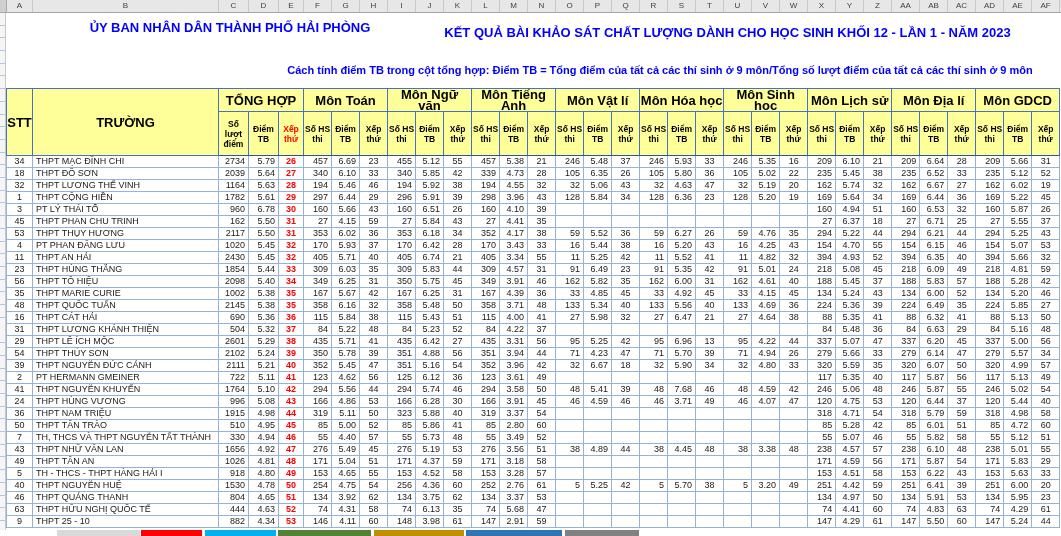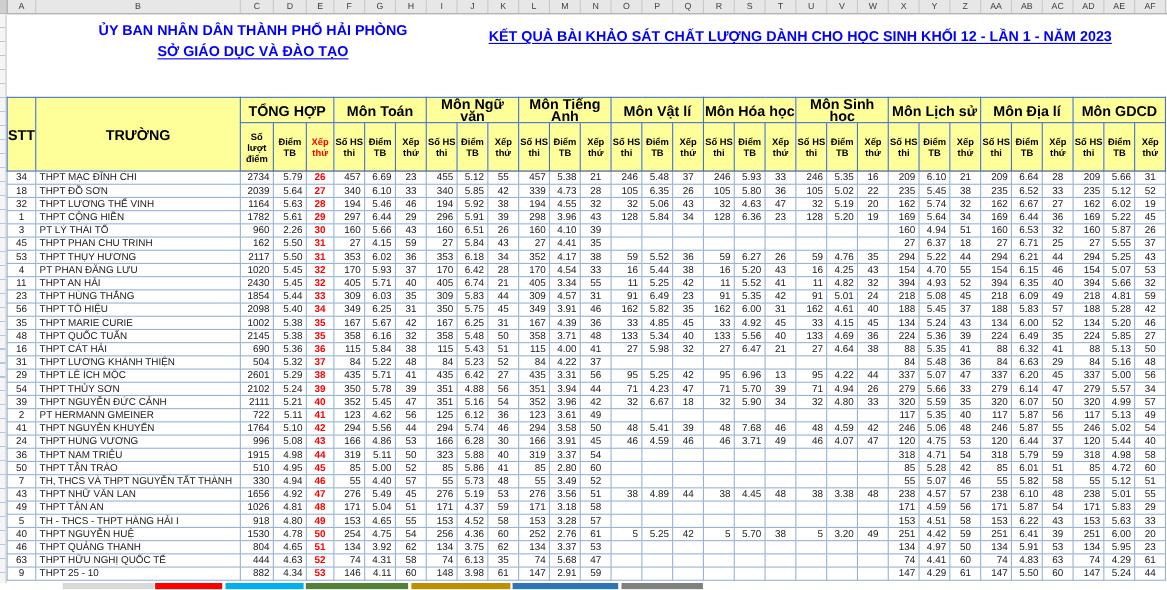--- a/index.html
+++ b/index.html
@@ -14,21 +14,21 @@
            border-right:1px solid #C9C9C9;box-sizing:border-box;flex:0 0 auto;overflow:hidden;}
 
   
   .row-gutter{position:absolute;left:0;top:13px;width:6px;height:517px;background:#F5F5F5;
               border-right:1px solid #C9C9C9;box-sizing:border-box;
               background-image:repeating-linear-gradient(to bottom,#F5F5F5 0,#F5F5F5 11.7px,#AFC7E8 11.7px,#AFC7E8 12.7px);}
 
   
   .org{position:absolute;left:55px;top:18px;width:350px;text-align:center;font-weight:bold;
        font-size:13px;line-height:19px;color:#0000FF;}
-  .u{text-decoration:underline;text-underline-offset:2px;}
+  .u{text-underline-offset:2px;}
   .main-title{position:absolute;left:420px;top:25px;width:615px;text-align:center;
               font-size:13px;font-weight:bold;color:#0000FF;}
   .formula-note{position:absolute;left:285px;top:64px;width:750px;text-align:center;
                 font-size:11px;font-weight:bold;color:#0000FF;}
 
   
   .grid{position:absolute;left:6px;top:88px;width:1053px;border-collapse:collapse;
         table-layout:fixed;background:#fff;border:1px solid #4472C4;}
   .grid th{background:#FFFF99;border:1px solid #4472C4;font-weight:bold;color:#000;
            padding:0;text-align:center;overflow:hidden;}
@@ -87,24 +87,24 @@
       <div class="colhead" style="width: 28px;">AC</div>
       <div class="colhead" style="width: 28px;">AD</div>
       <div class="colhead" style="width: 28px;">AE</div>
       <div class="colhead" style="width: 28px; text-align: center;">AF</div>
     </div>
 
   <div class="row-gutter"></div>
 
   <div class="org">
     <div>ỦY BAN NHÂN DÂN THÀNH PHỐ HẢI PHÒNG</div>
-    <div class="u">SỞ GIÁO DỤC VÀ ĐÀO TẠO</div>
   </div>
 
   <div class="main-title u">KẾT QUẢ BÀI KHẢO SÁT CHẤT LƯỢNG DÀNH CHO HỌC SINH KHỐI 12 - LẦN 1 - NĂM 2023</div>
+  <div class="formula-note">Cách tính điểm TB trong cột tổng hợp: Điểm TB = Tổng điểm của tất cả các thí sinh ở 9 môn/Tổng số lượt điểm của tất cả các thí sinh ở 9 môn</div>
 
   <table class="grid">
     <colgroup id="colgroup">
         <col style="width: 26px;">
         <col style="width: 186px;">
         <col style="width: 30px;">
         <col style="width: 30px;">
         <col style="width: 25px;">
         <col style="width: 28px;">
         <col style="width: 28px;">
@@ -316,21 +316,21 @@
           <td class="num">6.44</td>
           <td class="rank">36</td>
           <td class="num">169</td>
           <td class="num">5.22</td>
           <td class="rank">45</td>
         </tr>
         <tr>
           <td class="stt">3</td>
           <td class="name">PT LÝ THÁI TỔ</td>
           <td class="num">960</td>
-          <td class="num">2.26</td>
+          <td class="num">6.78</td>
           <td class="rank-red">30</td>
           <td class="num">160</td>
           <td class="num">5.66</td>
           <td class="rank">43</td>
           <td class="num">160</td>
           <td class="num">6.51</td>
           <td class="rank">26</td>
           <td class="num">160</td>
           <td class="num">4.10</td>
           <td class="rank">39</td>
@@ -427,21 +427,21 @@
           <td class="num">1020</td>
           <td class="num">5.45</td>
           <td class="rank-red">32</td>
           <td class="num">170</td>
           <td class="num">5.93</td>
           <td class="rank">37</td>
           <td class="num">170</td>
           <td class="num">6.42</td>
           <td class="rank">28</td>
           <td class="num">170</td>
-          <td class="num">4.54</td>
+          <td class="num">3.43</td>
           <td class="rank">33</td>
           <td class="num">16</td>
           <td class="num">5.44</td>
           <td class="rank">38</td>
           <td class="num">16</td>
           <td class="num">5.20</td>
           <td class="rank">43</td>
           <td class="num">16</td>
           <td class="num">4.25</td>
           <td class="rank">43</td>

